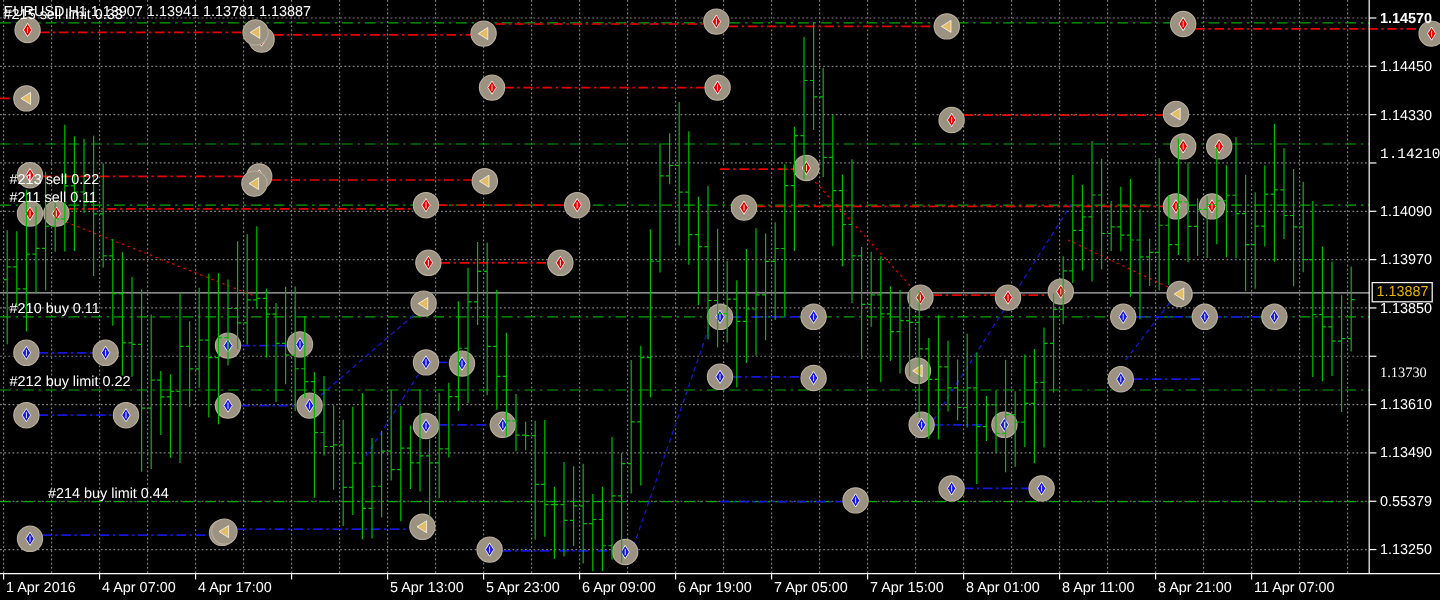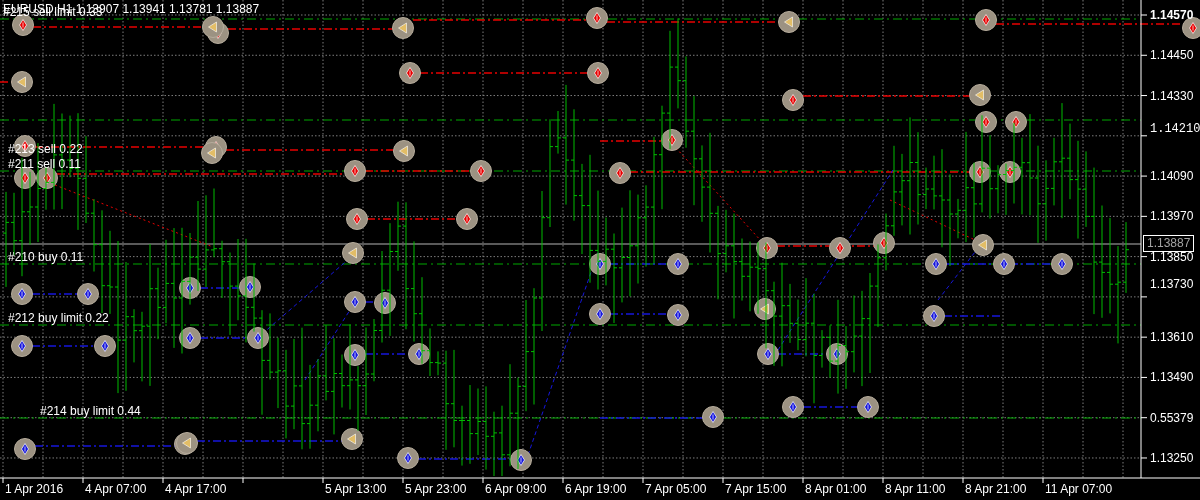--- a/index.html
+++ b/index.html
@@ -3,21 +3,21 @@
 <meta charset="utf-8">
 <style>
   html,body{margin:0;padding:0;background:#000;}
   #terminal{position:relative;width:1200px;height:500px;background:#000;overflow:hidden;
     font-family:"Liberation Sans",sans-serif;padding-left:28px;}
   #plot-svg{position:absolute;left:0;top:0;}
   .ohlc-title{position:absolute;left:3px;top:2px;color:#fff;font-size:12px;white-space:pre;z-index:6;}
   .order-label{position:absolute;color:#fff;font-size:12px;z-index:5;white-space:pre;}
   .price-axis{position:absolute;left:1141px;top:0;width:59px;height:478px;z-index:4;}
   .price-label{position:absolute;left:9px;color:#fff;font-size:12px;transform:translateY(-7px);}
-  .current-price-badge{position:absolute;left:2px;background:#000;border:1px solid #fff;color:#a3a3a3;
+  .current-price-badge{position:absolute;left:2px;background:#000;border:1px solid #fff;color:#eab308;
     font-size:12px;padding:0 3px 1px 3px;z-index:7;transform:translateY(-9px);}
   .time-axis{position:absolute;left:0;top:479px;width:1200px;height:21px;z-index:4;}
   .time-label{position:absolute;top:3px;color:#fff;font-size:12px;white-space:pre;}
 </style>
 </head>
 <body>
 
 <div id="terminal">
   <svg id="plot-svg" width="1200" height="500">
       <line x1="3" y1="0" x2="3" y2="478" stroke="#7d7d7d" stroke-width="1" stroke-dasharray="1.5,2"></line>
@@ -558,21 +558,21 @@
 
   <div class="price-axis">
     <div id="price-labels">
         <div class="price-label" style="top: 15px; font-weight: bold;">1.14570</div>
         <div class="price-label" style="top: 55.27px;">1.14450</div>
         <div class="price-label" style="top: 95.54px;">1.14330</div>
         <div class="price-label" style="top: 129px; font-family: Liberation Mono, monospace;">1.14210</div>
         <div class="price-label" style="top: 176.08px;">1.14090</div>
         <div class="price-label" style="top: 216.35px;">1.13970</div>
         <div class="price-label" style="top: 256.62px;">1.13850</div>
-        <div class="price-label" style="top: 284px;">1.13730</div>
+        <div class="price-label" style="top: 310px; font-family: Liberation Serif, serif;">1.13730</div>
         <div class="price-label" style="top: 337.16px;">1.13610</div>
         <div class="price-label" style="top: 377.43px;">1.13490</div>
         <div class="price-label" style="top: 417.7px;">0.55379</div>
         <div class="price-label" style="top: 457.97px;">1.13250</div>
       </div>
     <div class="current-price-badge" style="top: 244px;">1.13887</div>
   </div>
 
   <div class="time-axis">
     <div id="time-labels">

